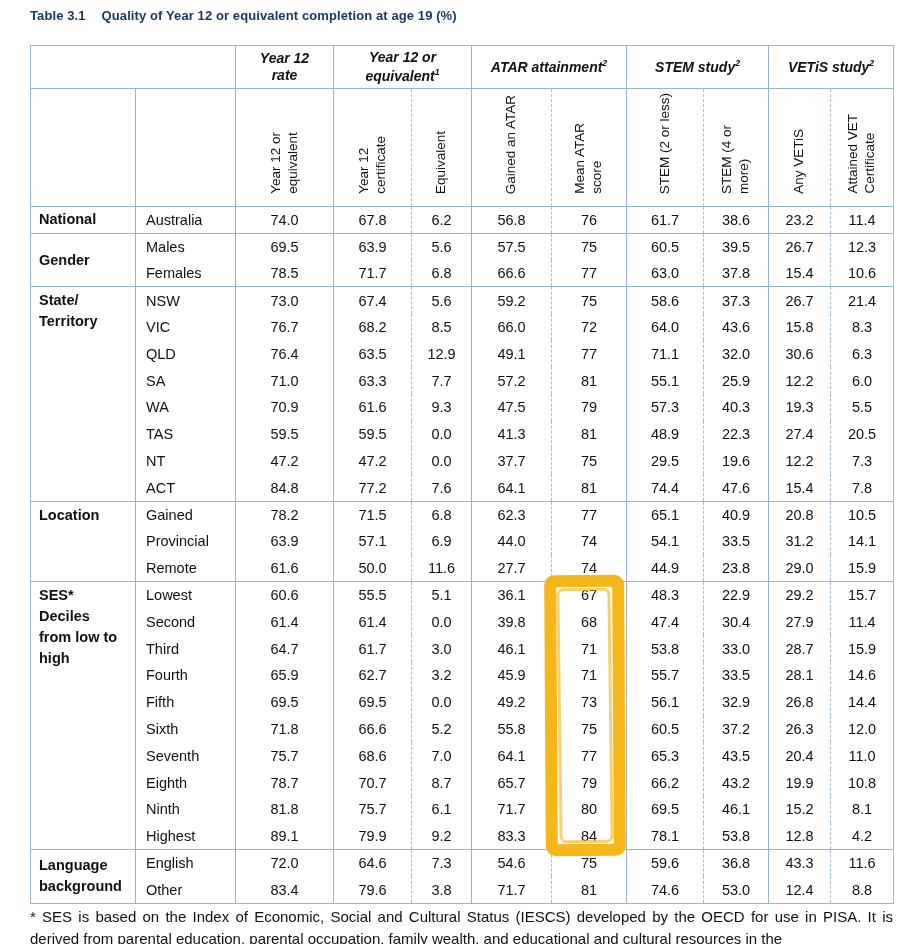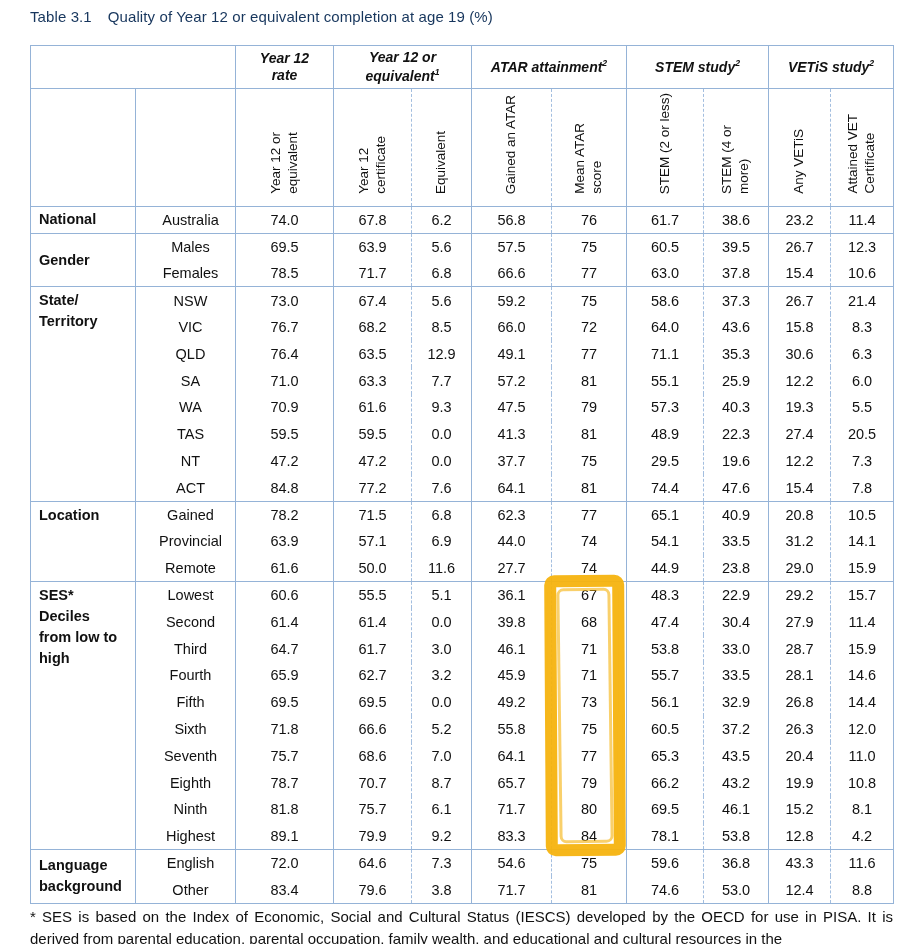--- a/index.html
+++ b/index.html
@@ -9,21 +9,21 @@
     --ink:#111111;
   }
   *{box-sizing:border-box;}
   html,body{margin:0;padding:0;}
   body{
     width:922px;height:944px;background:#ffffff;position:relative;overflow:hidden;
     font-family:"Liberation Sans",sans-serif;color:var(--ink);
   }
   .title{
     position:absolute;left:30px;top:8px;
-    font-size:15px;font-weight:normal;letter-spacing:.1px;text-align:center;
+    font-size:13px;font-weight:bold;letter-spacing:.1px;text-align:center;
   }
   .title .num{margin-right:16px;}
   table{
     position:absolute;left:30px;top:45px;width:863px;
     border-collapse:collapse;table-layout:fixed;
     border:1.5px solid var(--bc);
   }
   thead tr.r1 th{
     height:43px;vertical-align:middle;text-align:center;
     font-weight:bold;font-style:italic;font-size:14px;line-height:1.25;
@@ -35,21 +35,21 @@
   }
   .rot{
     display:inline-block;writing-mode:vertical-rl;transform:rotate(180deg);
     white-space:pre-line;font-size:13.5px;line-height:1.25;text-align:left;
   }
   sup{font-size:.62em;}
   tbody{border-top:1.5px solid var(--bc);}
   tbody tr{height:26.8px;}
   td,th{padding:0;}
   td.num{font-size:14.5px;text-align:center;}
-  td.cat{font-size:14.5px;text-align:center;padding-left:10px;}
+  td.cat{font-size:14.5px;text-align:left;padding-left:10px;}
   th.rowlabel{
     font-size:14.5px;font-weight:bold;text-align:left;
     padding:3px 4px 0 8px;white-space:pre-line;line-height:1.45;
     vertical-align:top;
   }
   th.rowlabel.v-mid{vertical-align:middle;padding-top:0;}
   .bl-solid{border-left:1.5px solid var(--bc);}
   .bl-dash{border-left:1px dashed var(--bcd);}
   .footnote{
     position:absolute;left:30px;top:906px;width:863px;
@@ -194,21 +194,21 @@
           <td class="num bl-dash">8.3</td>
         </tr>
         <tr>
           <td class="cat bl-solid">QLD</td>
           <td class="num bl-solid">76.4</td>
           <td class="num bl-solid">63.5</td>
           <td class="num bl-dash">12.9</td>
           <td class="num bl-solid">49.1</td>
           <td class="num bl-dash">77</td>
           <td class="num bl-solid">71.1</td>
-          <td class="num bl-dash">35.3</td>
+          <td class="num bl-dash">32.0</td>
           <td class="num bl-solid">30.6</td>
           <td class="num bl-dash">6.3</td>
         </tr>
         <tr>
           <td class="cat bl-solid">SA</td>
           <td class="num bl-solid">71.0</td>
           <td class="num bl-solid">63.3</td>
           <td class="num bl-dash">7.7</td>
           <td class="num bl-solid">57.2</td>
           <td class="num bl-dash">81</td>

